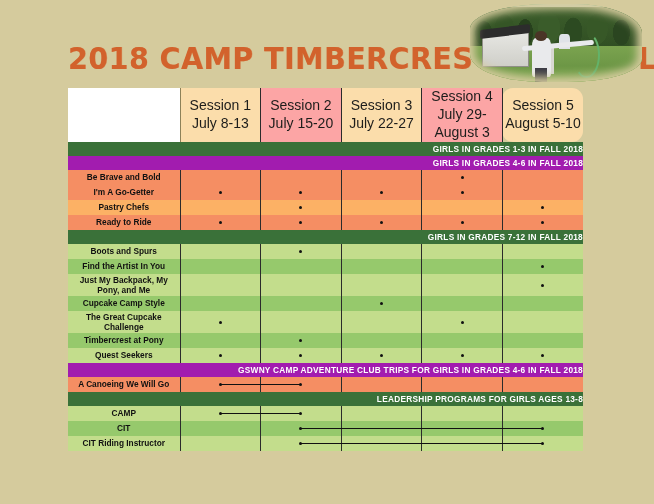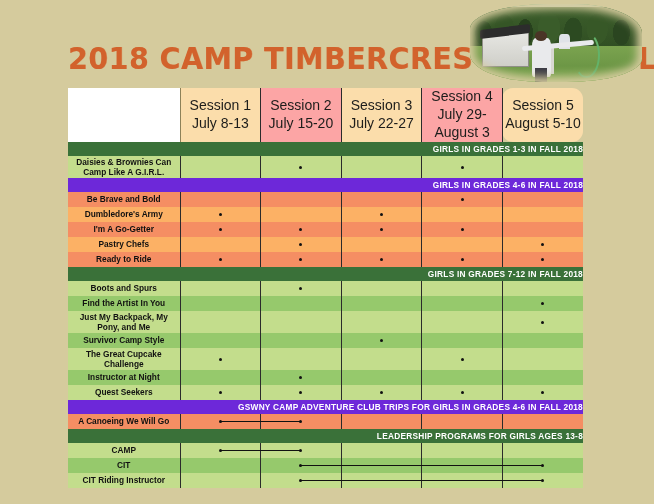--- a/index.html
+++ b/index.html
@@ -166,21 +166,21 @@
   .section-head td {
     text-align: right;
     font-weight: bold;
     color: #ffffff;
     font-size: 8.3px;
     letter-spacing: 0.25px;
     height: 14px;
     line-height: 14px;
   }
   .section-head.green td  { background: #3a7139; }
-  .section-head.orange td { background: #6d28d9; margin-top: 16px; }
+  .section-head.orange td { background: #a21caf; margin-top: 16px; }
 
   
   .prog-label {
     text-align: center;
     vertical-align: middle;
     color: #111;
     font-weight: bold;
     font-size: 8.3px;
     line-height: 1.22;
     padding: 2px 4px;
@@ -280,47 +280,31 @@
           <span class="s-date">July 29-August 3</span>
         </td>
         <td class="sess-head sess-tan">
           <span class="s-name">Session 5</span>
           <span class="s-date">August 5-10</span>
         </td>
       </tr>
       <tr class="section-head green">
         <td colspan="6">GIRLS IN GRADES 1-3 IN FALL 2018</td>
       </tr>
-      <tr class="g-a tall">
-        <td class="prog-label">Daisies &amp; Brownies Can Camp Like A G.I.R.L.</td>
-        <td class="prog-cell"></td>
-        <td class="prog-cell"><span class="dot"></span></td>
-        <td class="prog-cell"></td>
-        <td class="prog-cell"><span class="dot"></span></td>
-        <td class="prog-cell"></td>
-      </tr>
       <tr class="section-head orange">
         <td colspan="6">GIRLS IN GRADES 4-6 IN FALL 2018</td>
       </tr>
       <tr class="o-a">
         <td class="prog-label">Be Brave and Bold</td>
         <td class="prog-cell"></td>
         <td class="prog-cell"></td>
         <td class="prog-cell"></td>
         <td class="prog-cell"><span class="dot"></span></td>
         <td class="prog-cell"></td>
       </tr>
-      <tr class="o-b">
-        <td class="prog-label">Dumbledore's Army</td>
-        <td class="prog-cell"><span class="dot"></span></td>
-        <td class="prog-cell"></td>
-        <td class="prog-cell"><span class="dot"></span></td>
-        <td class="prog-cell"></td>
-        <td class="prog-cell"></td>
-      </tr>
       <tr class="o-a">
         <td class="prog-label">I'm A Go-Getter</td>
         <td class="prog-cell"><span class="dot"></span></td>
         <td class="prog-cell"><span class="dot"></span></td>
         <td class="prog-cell"><span class="dot"></span></td>
         <td class="prog-cell"><span class="dot"></span></td>
         <td class="prog-cell"></td>
       </tr>
       <tr class="o-b">
         <td class="prog-label">Pastry Chefs</td>
@@ -359,37 +343,37 @@
       </tr>
       <tr class="g-a tall">
         <td class="prog-label">Just My Backpack, My Pony, and Me</td>
         <td class="prog-cell"></td>
         <td class="prog-cell"></td>
         <td class="prog-cell"></td>
         <td class="prog-cell"></td>
         <td class="prog-cell"><span class="dot"></span></td>
       </tr>
       <tr class="g-b">
-        <td class="prog-label">Survivor Camp Style</td>
+        <td class="prog-label">Cupcake Camp Style</td>
         <td class="prog-cell"></td>
         <td class="prog-cell"></td>
         <td class="prog-cell"><span class="dot"></span></td>
         <td class="prog-cell"></td>
         <td class="prog-cell"></td>
       </tr>
       <tr class="g-a tall">
         <td class="prog-label">The Great Cupcake Challenge</td>
         <td class="prog-cell"><span class="dot"></span></td>
         <td class="prog-cell"></td>
         <td class="prog-cell"></td>
         <td class="prog-cell"><span class="dot"></span></td>
         <td class="prog-cell"></td>
       </tr>
       <tr class="g-b">
-        <td class="prog-label">Instructor at Night</td>
+        <td class="prog-label">Timbercrest at Pony</td>
         <td class="prog-cell"></td>
         <td class="prog-cell"><span class="dot"></span></td>
         <td class="prog-cell"></td>
         <td class="prog-cell"></td>
         <td class="prog-cell"></td>
       </tr>
       <tr class="g-a">
         <td class="prog-label">Quest Seekers</td>
         <td class="prog-cell"><span class="dot"></span></td>
         <td class="prog-cell"><span class="dot"></span></td>

